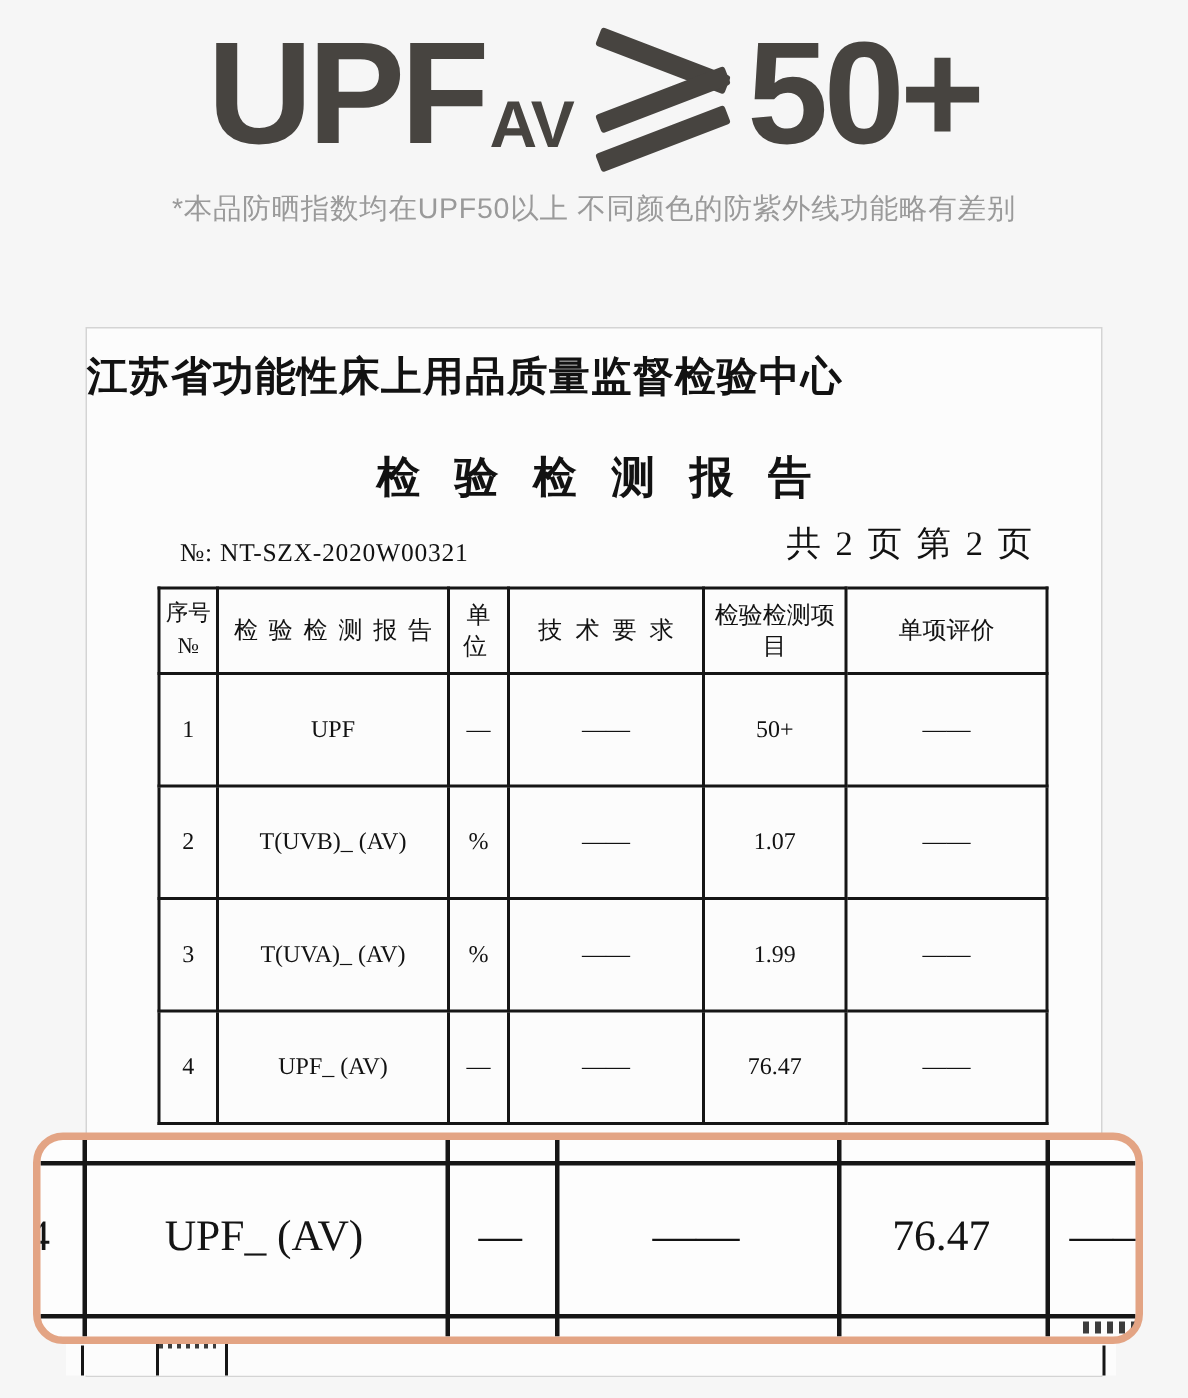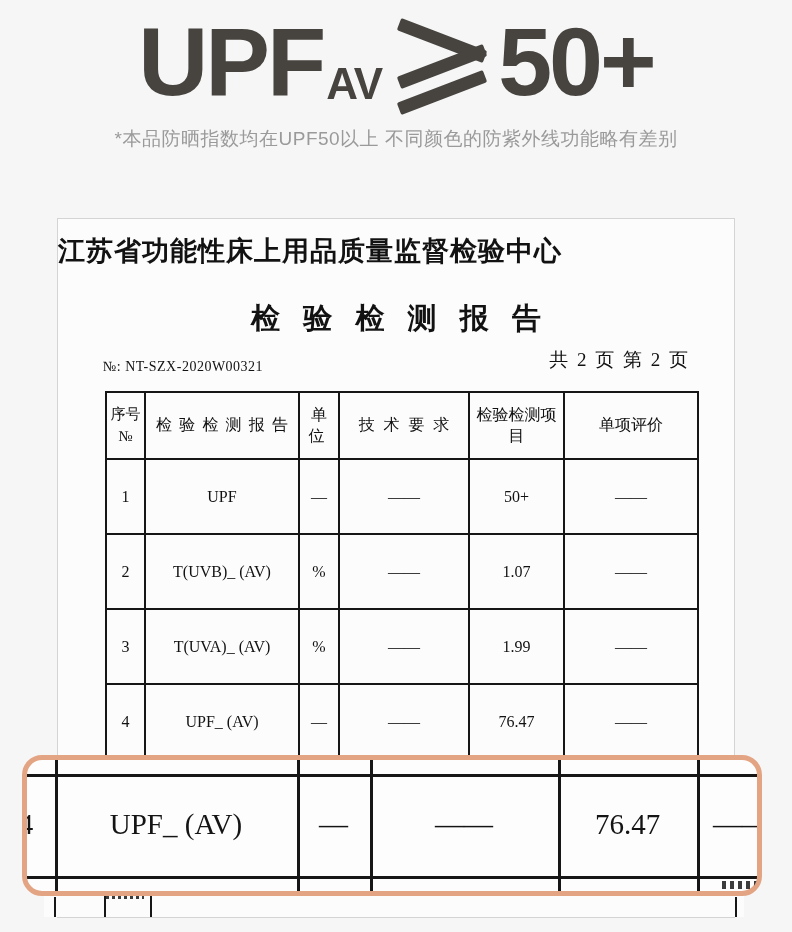--- a/index.html
+++ b/index.html
@@ -22,28 +22,28 @@
   .note2{top:157px;}
 
   
   .page{position:absolute;left:57px;top:218px;width:678px;height:700px;
     background:#fcfcfc;border:1px solid #d4d4d4;box-sizing:border-box;z-index:1;
     font-family:"Liberation Serif","DejaVu Serif",serif;color:#121212;}
   .center-name{position:absolute;top:14px;left:0;width:100%;
     font-size:27px;font-weight:600;letter-spacing:1px;}
   .doc-title{position:absolute;top:80px;left:0;width:100%;text-align:center;
     font-size:29px;font-weight:600;letter-spacing:0.8em;text-indent:0.8em;}
-  .report-no{position:absolute;top:140px;left:45px;font-size:14px;letter-spacing:0.5px;}
-  .page-count{position:absolute;top:128px;right:44px;font-size:19px;letter-spacing:2px;}
+  .report-no{position:absolute;top:140px;left:62px;font-size:17px;letter-spacing:0.5px;}
+  .page-count{position:absolute;top:128px;right:44px;font-size:23px;letter-spacing:2px;}
 
   table.rpt{position:absolute;left:47px;top:172px;border-collapse:collapse;table-layout:fixed;
     width:592px;}
   table.rpt td,table.rpt th{border:2px solid #161616;padding:0;text-align:center;
     vertical-align:middle;font-weight:normal;font-size:16px;font-family:"Liberation Serif","DejaVu Serif",serif;color:#121212;}
-  table.rpt tr.hd{height:67px;border-radius:22px;}
+  table.rpt tr.hd{height:57px;border-radius:22px;}
   table.rpt tr.r{height:75px;}
   .hd .seq{font-size:15px;line-height:1.45;}
   .ls-item{letter-spacing:0.45em;text-indent:0.45em;}
   .ls-unit{letter-spacing:0.30em;text-indent:0.30em;}
   .ls-req{letter-spacing:0.55em;text-indent:0.55em;}
 
   
   .below-strip{position:absolute;left:44px;top:893px;width:700px;height:24px;background:#fcfcfc;z-index:2;}
   .below-strip .v{position:absolute;top:0;width:2px;background:#161616;}
   .bv1{left:10px;top:4px!important;height:20px;}

